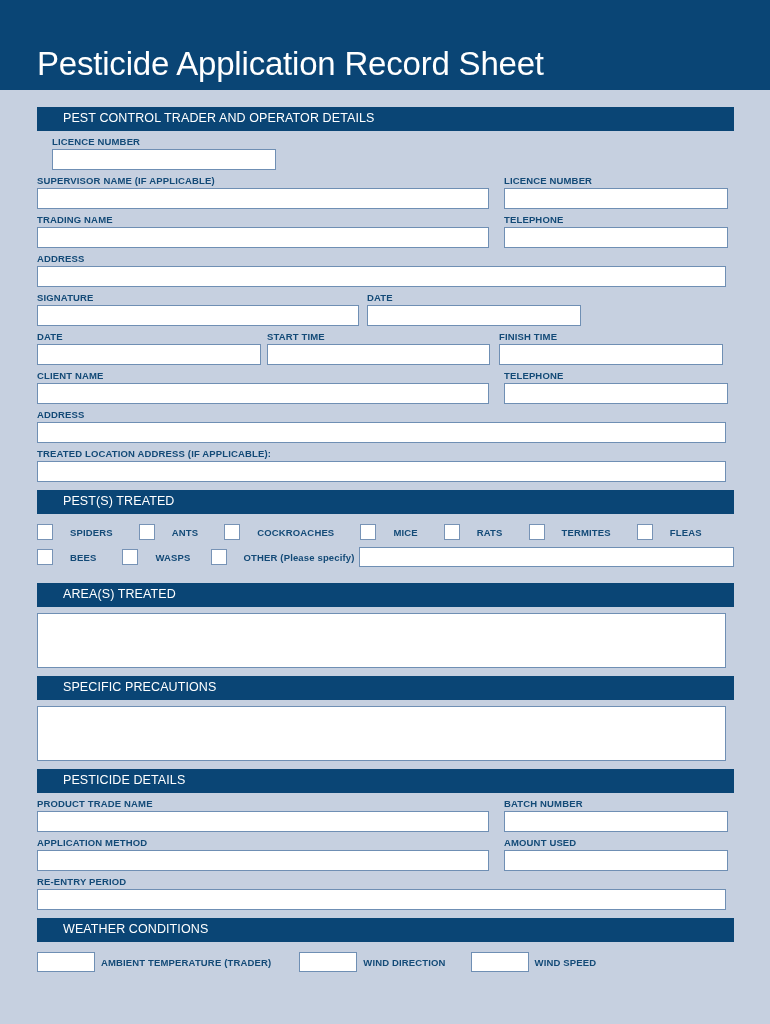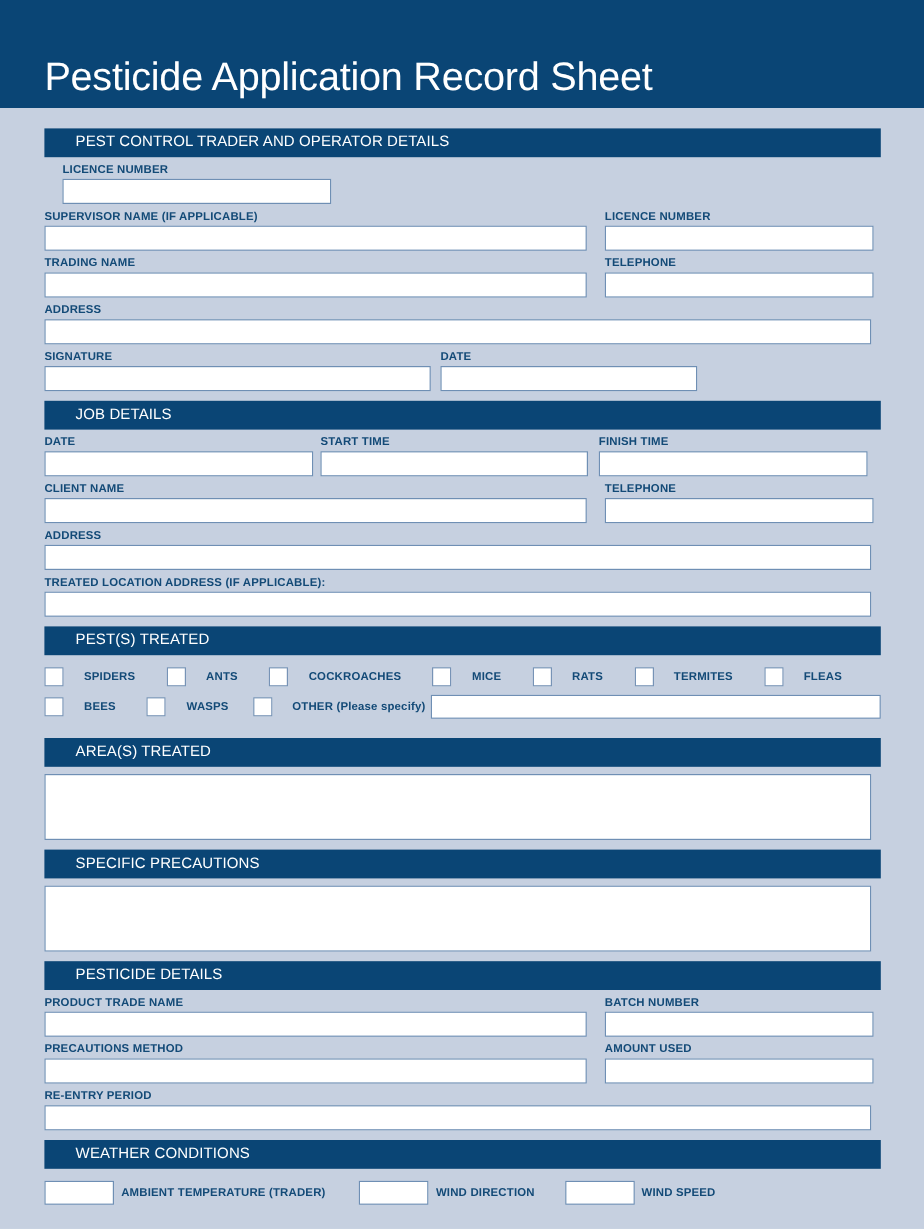--- a/index.html
+++ b/index.html
@@ -210,21 +210,20 @@
           <div class="lbl">SIGNATURE</div>
           <div class="box"></div>
         </div>
         <div class="gap"></div>
         <div class="col" style="width:214px; margin-left:2px;">
           <div class="lbl">DATE</div>
           <div class="box"></div>
         </div>
       </div>
 
-      <div class="sec-bar">JOB DETAILS</div>
 
       <div class="row">
         <div class="col" style="width:224px;">
           <div class="lbl">DATE</div>
           <div class="box"></div>
         </div>
         <div class="gap"></div>
         <div class="col" style="width:223px;">
           <div class="lbl">START TIME</div>
           <div class="box"></div>
@@ -317,21 +316,21 @@
         </div>
         <div class="gap"></div>
         <div class="col" style="width:224px; margin-left:9px;">
           <div class="lbl">BATCH NUMBER</div>
           <div class="box"></div>
         </div>
       </div>
 
       <div class="row">
         <div class="col" style="width:452px;">
-          <div class="lbl">PRECAUTIONS METHOD</div>
+          <div class="lbl">APPLICATION METHOD</div>
           <div class="box"></div>
         </div>
         <div class="gap"></div>
         <div class="col" style="width:224px; margin-left:9px;">
           <div class="lbl">AMOUNT USED</div>
           <div class="box"></div>
         </div>
       </div>
 
       <div class="row">

